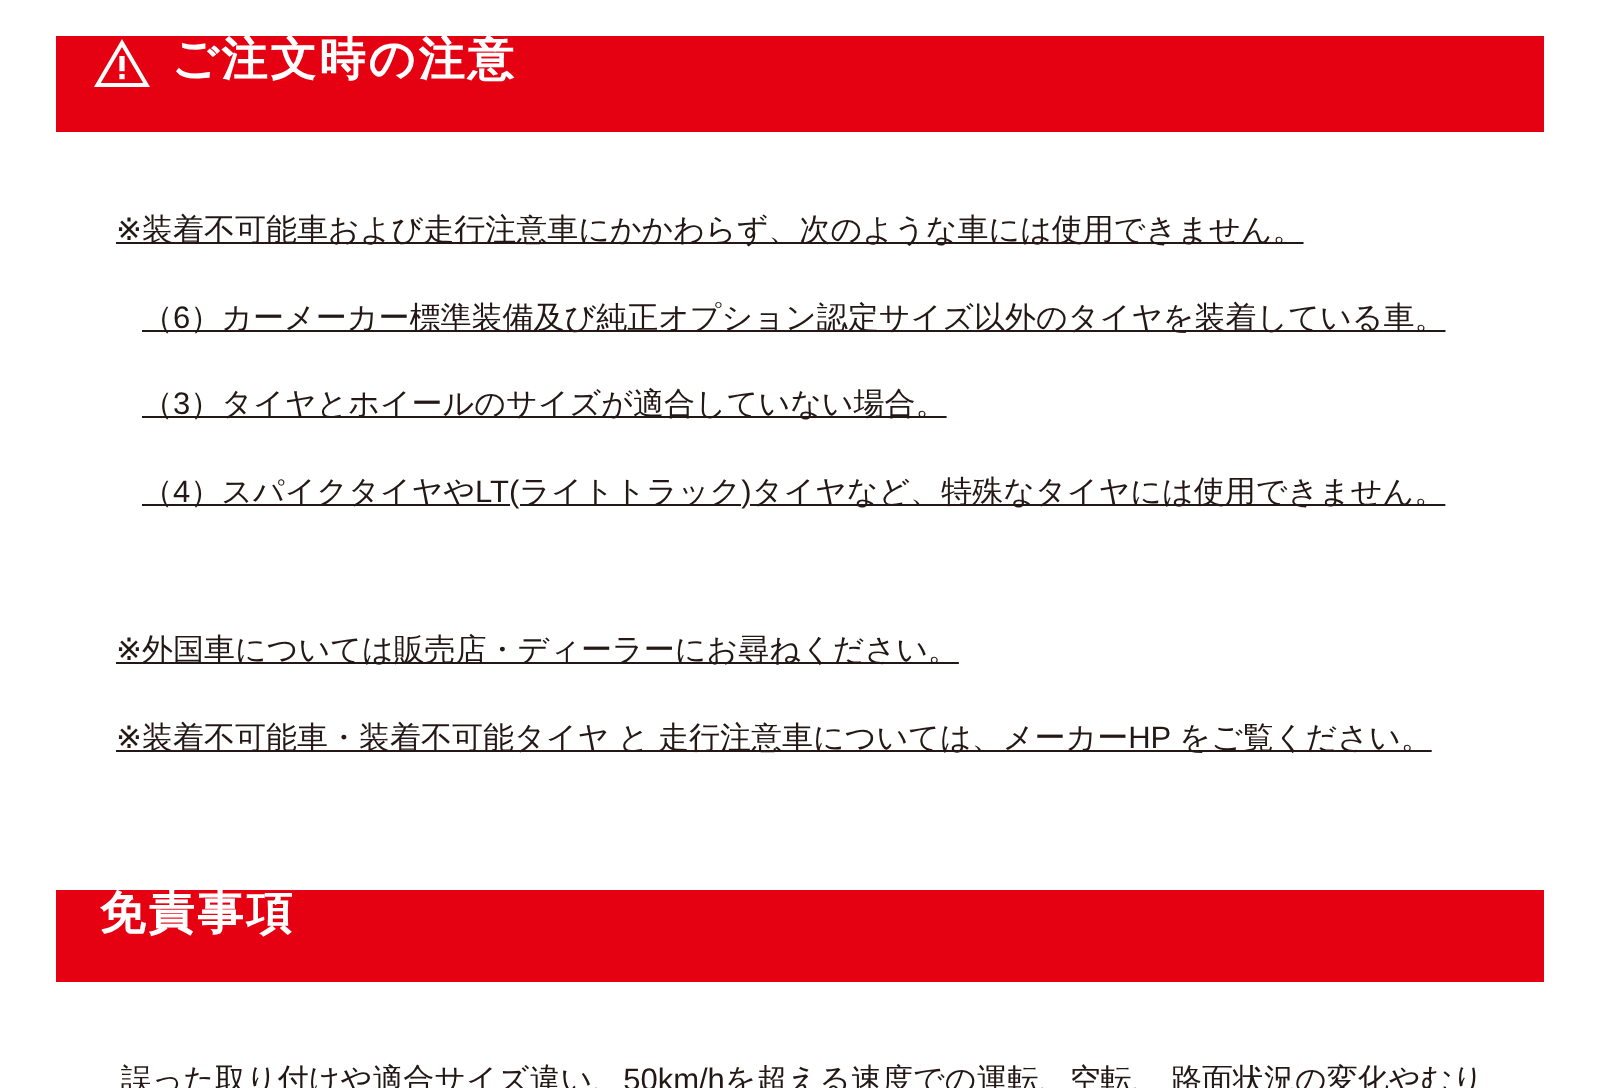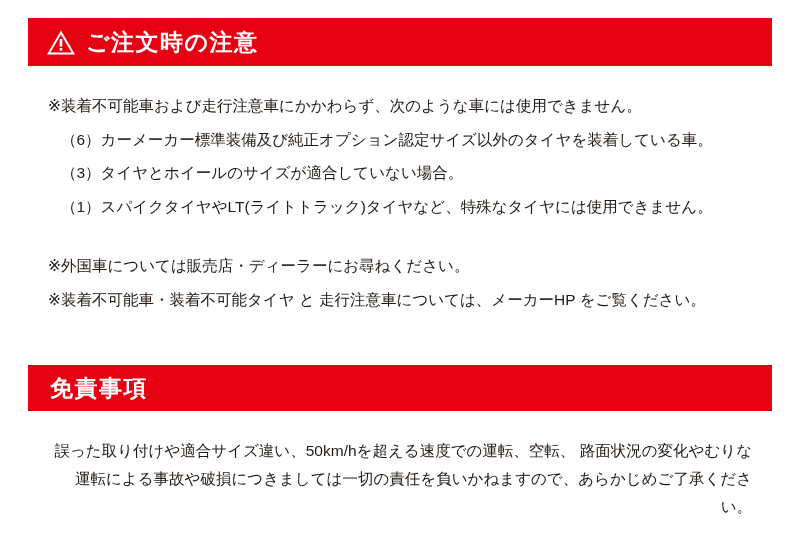--- a/index.html
+++ b/index.html
@@ -24,21 +24,21 @@
   .panel {
     width: 744px;
     margin: 0 auto;
   }
   .panel + .panel {
     margin-top: 34px;
   }
   .panel-header {
     background: #e50012;
     display: flex;
-    align-items: center;
+    align-items: flex-start;
     box-sizing: border-box;
     padding: 0 18px;
   }
   .panel-header.with-icon {
     height: 48px;
   }
   .panel-header.plain {
     height: 46px;
     padding-left: 22px;
   }
@@ -58,22 +58,23 @@
     white-space: nowrap;
   }
   .panel-body {
     box-sizing: border-box;
     padding: 20px 14px 12px 14px;
     font-size: 15.5px;
     line-height: 1.78;
     color: #231815;
   }
   .panel-body p {
-    margin: 6px;
+    margin: 16px;
     white-space: nowrap;
+    text-decoration: underline;
   }
   .panel-body p.wrap {
     white-space: normal;
     text-align: right;
   }
   .indent {
     padding-left: 13px;
   }
   .spacer {
     height: 20px;
@@ -91,21 +92,21 @@
         <polygon points="15,5.5 25.6,23.5 4.4,23.5" fill="#e50012"></polygon>
         <rect x="13.7" y="10" width="2.6" height="7.6" fill="#ffffff"></rect>
         <rect x="13.7" y="19" width="2.6" height="2.6" fill="#ffffff"></rect>
       </svg>
       <span class="panel-title">ご注文時の注意</span>
     </div>
     <div class="panel-body">
       <p>※装着不可能車および走行注意車にかかわらず、次のような車には使用できません。</p>
       <p class="indent">（6）カーメーカー標準装備及び純正オプション認定サイズ以外のタイヤを装着している車。</p>
       <p class="indent">（3）タイヤとホイールのサイズが適合していない場合。</p>
-      <p class="indent">（1）スパイクタイヤやLT(ライトトラック)タイヤなど、特殊なタイヤには使用できません。</p>
+      <p class="indent">（4）スパイクタイヤやLT(ライトトラック)タイヤなど、特殊なタイヤには使用できません。</p>
       <div class="spacer"></div>
       <p>※外国車については販売店・ディーラーにお尋ねください。</p>
       <p>※装着不可能車・装着不可能タイヤ と 走行注意車については、メーカーHP をご覧ください。</p>
     </div>
   </section>
 
   <section class="panel">
     <div class="panel-header plain">
       <span class="panel-title">免責事項</span>
     </div>

